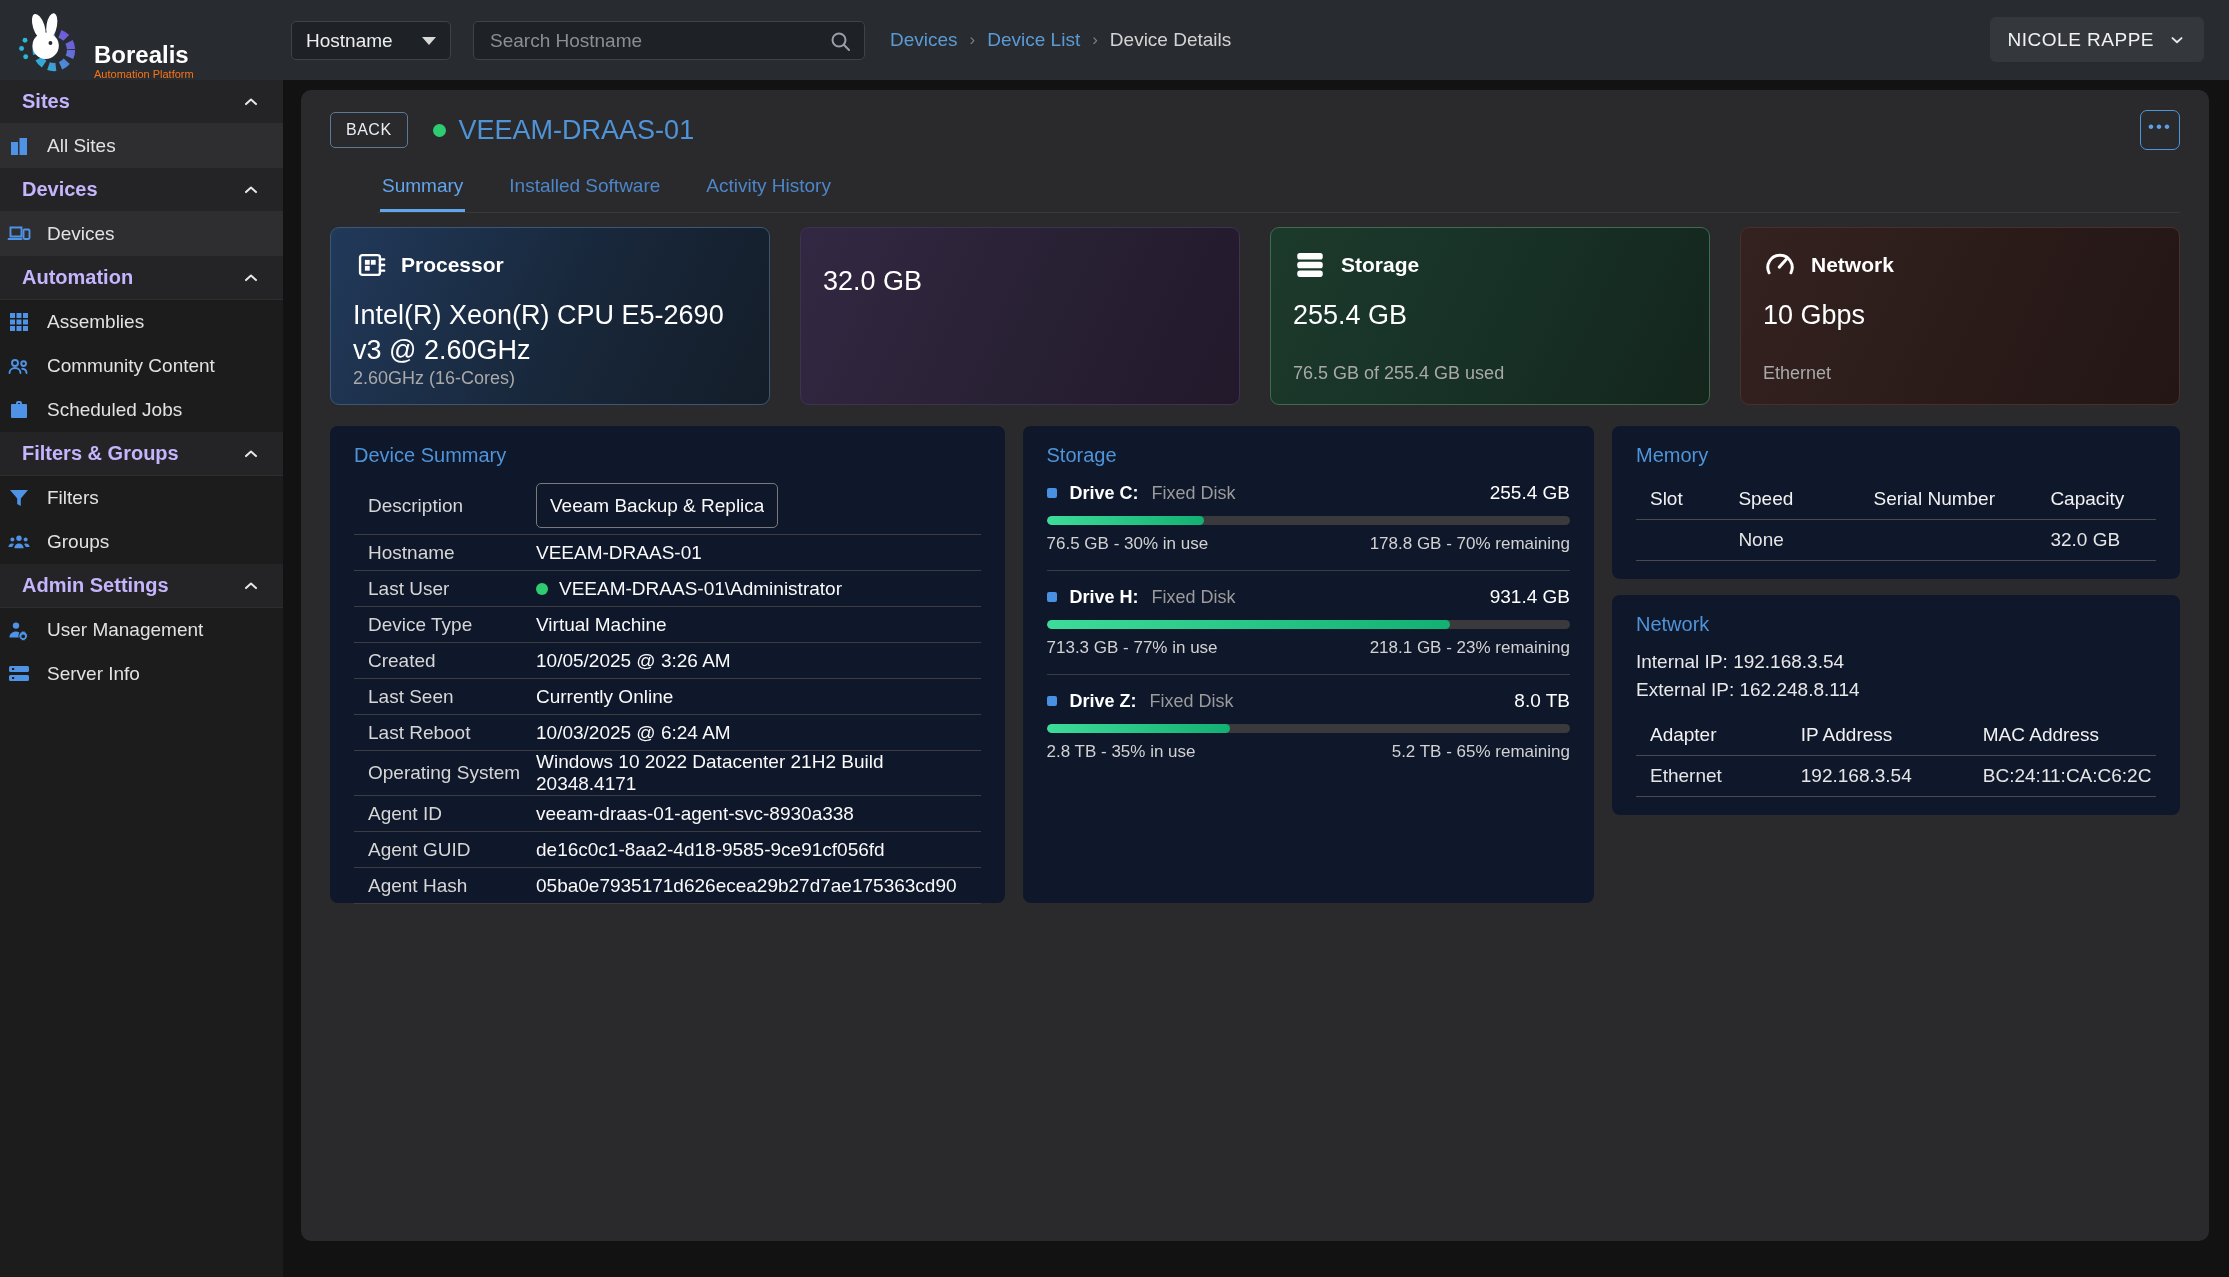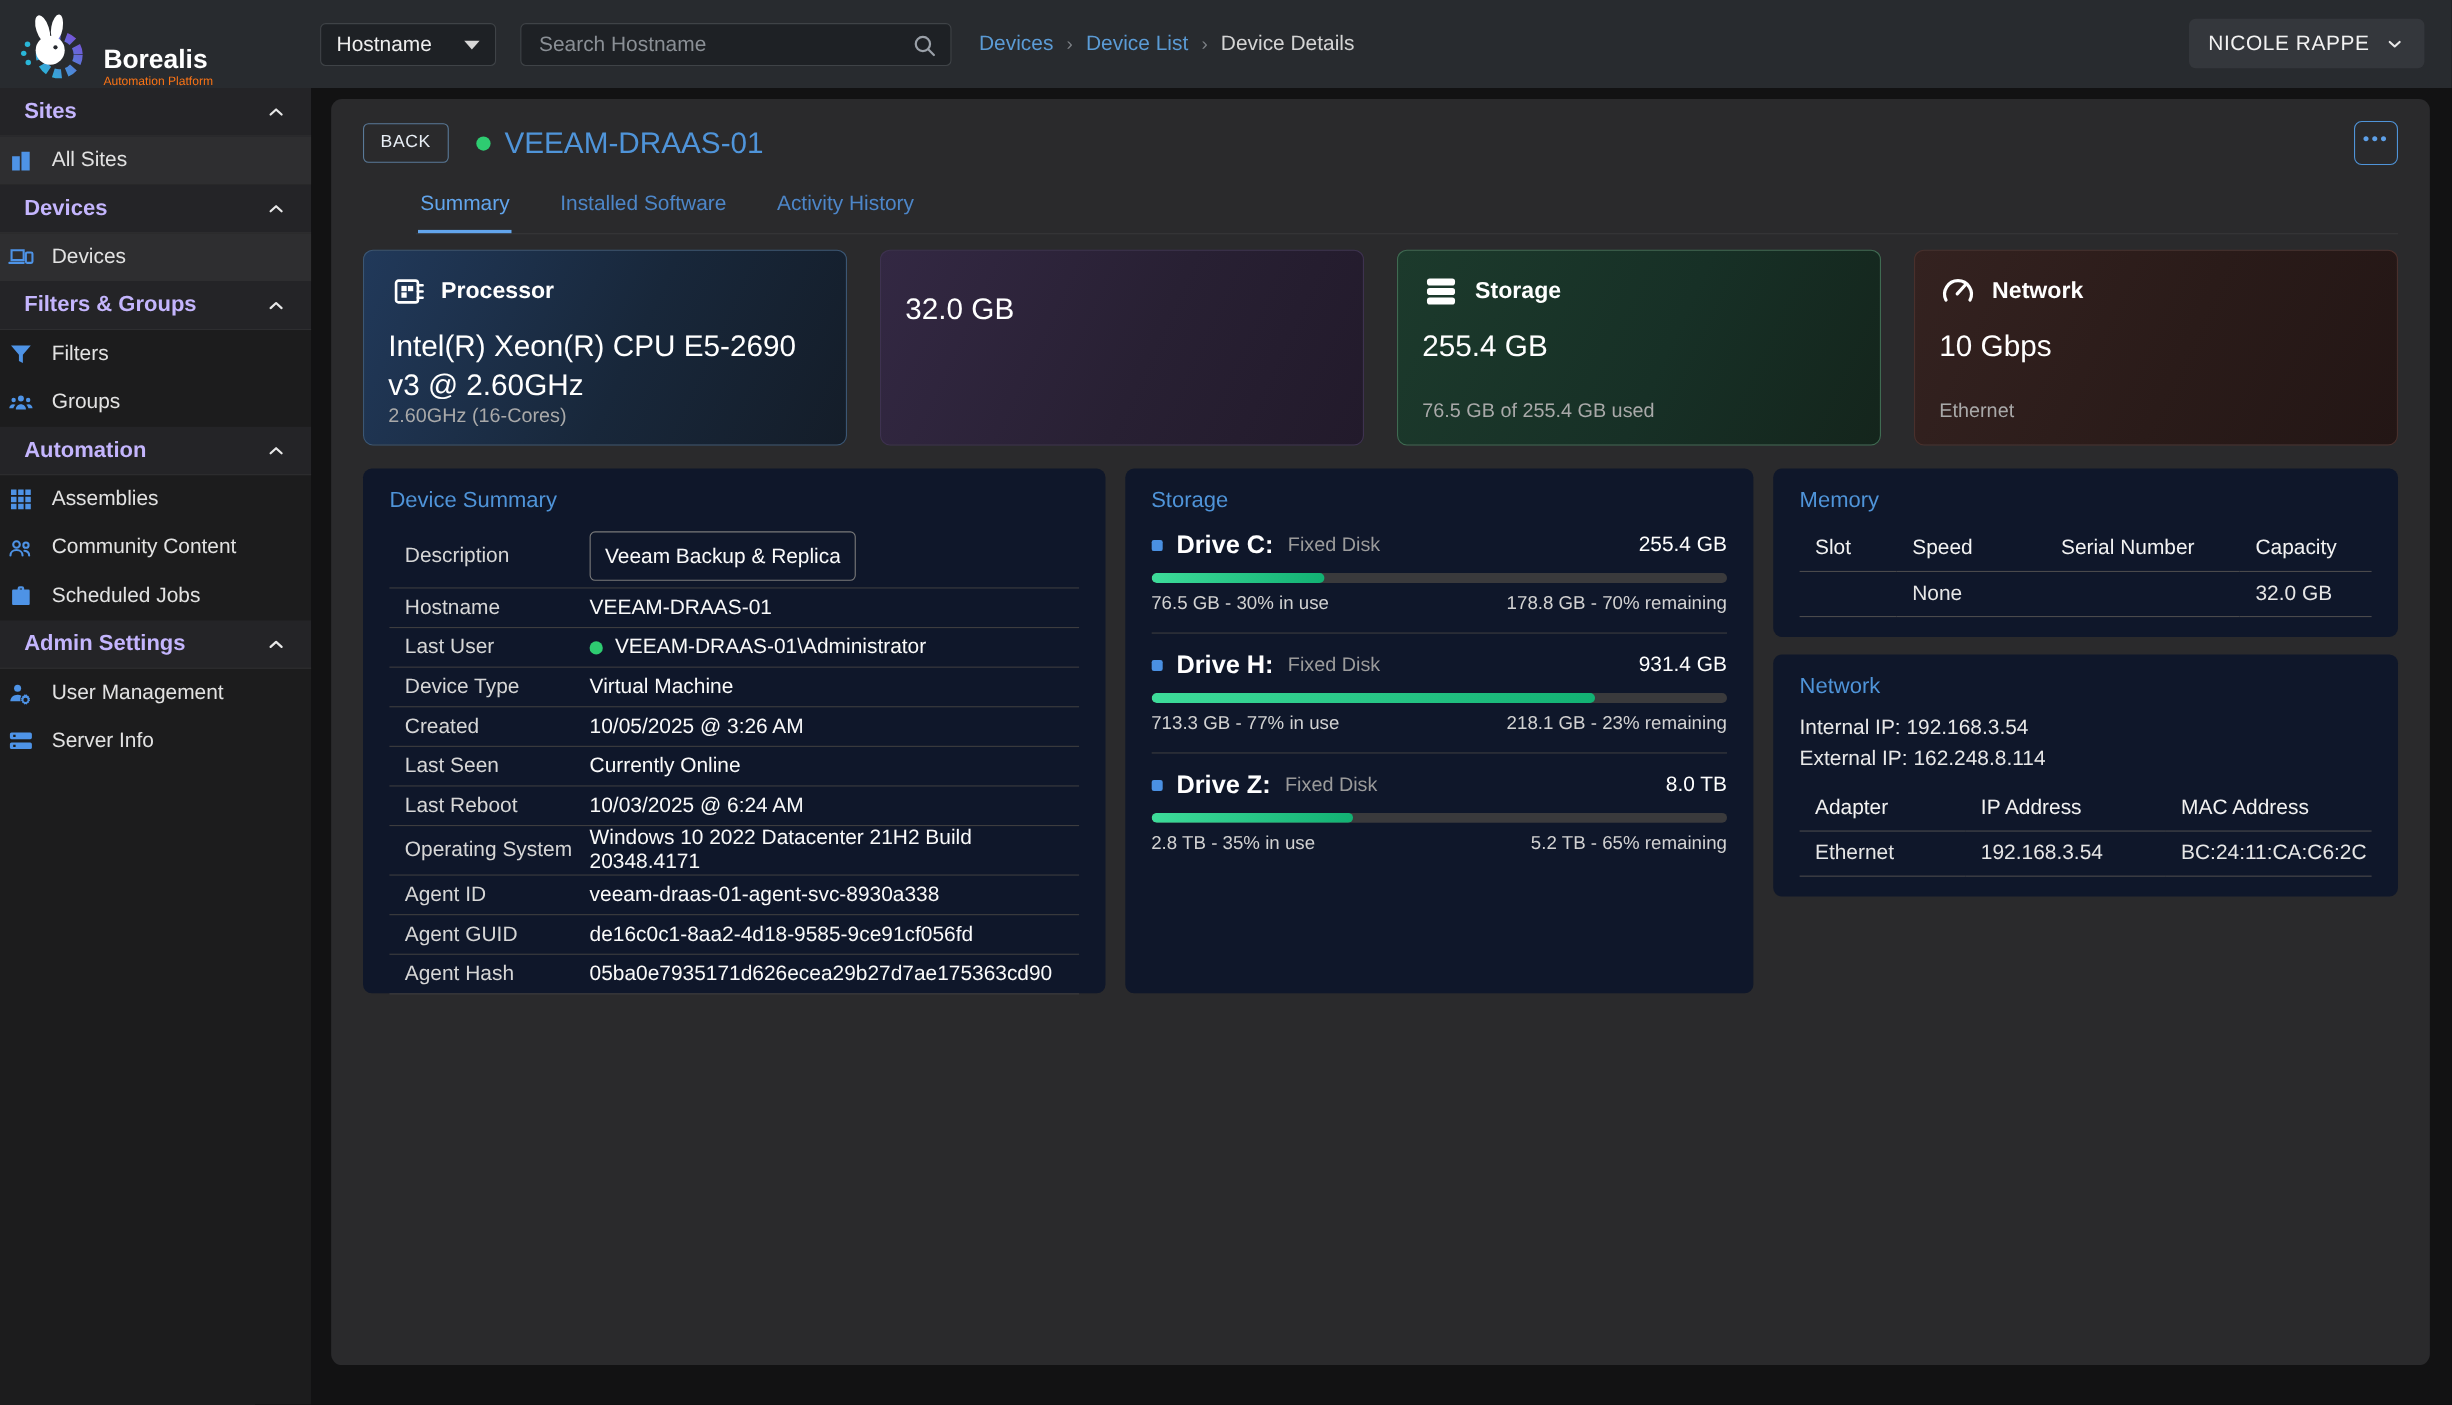--- a/index.html
+++ b/index.html
@@ -90,21 +90,21 @@
   .sum-value { font-size:19px; color:#fafafa; display:flex; align-items:center; gap:11px; }
   .dot { width:12px; height:12px; border-radius:50%; background:#2ecc71; flex:0 0 auto; }
   .sum-input { width:242px; height:45px; background:transparent; border:1px solid #7a7a7a; border-radius:5px;
     color:#fafafa; font-size:19px; font-family:inherit; padding:0 13px; outline:none; white-space:nowrap; overflow:hidden; }
 
   
   .drive-block { padding:15px 0 16px 0; border-bottom:1px solid #3d3d3f; }
   .drive-block:last-child { border-bottom:none; }
   .drive-head { display:flex; align-items:center; gap:13px; }
   .drive-bullet { width:10px; height:10px; border-radius:2px; background:#4a90e2; flex:0 0 auto; }
-  .drive-name { font-size:23px; font-weight:bold; color:#fff; }
+  .drive-name { font-size:18px; font-weight:bold; color:#fff; }
   .drive-type { font-size:18px; color:#9b9b9b; }
   .drive-size { margin-left:auto; font-size:19px; color:#fff; }
   .drive-bar { margin-top:12px; height:9px; border-radius:5px; background:#3a3a3c; overflow:hidden; }
   .drive-fill { height:100%; border-radius:5px; background:linear-gradient(90deg,#3ddc9a,#12b173); }
   .drive-stats { display:flex; justify-content:space-between; margin-top:9px; font-size:17px; color:#d2d2d2; }
 
   
   .grid-table { display:grid; margin-top:12px; }
   .mem-grid { grid-template-columns:17% 26% 34% 23%; }
   .net-grid { grid-template-columns:29% 35% 36%; }
@@ -205,49 +205,20 @@
               <path d="M3.5 5.5h11v9h-11z"></path>
               <path d="M1.5 17h13" stroke-linecap="round"></path>
               <rect x="16.5" y="7.5" width="6" height="9.5" rx="1.2"></rect>
             </svg>
           </span>
           <span class="sb-item-label">Devices</span>
         </div>
       </div>
       <div class="sb-section">
         <div class="sb-header">
-          <span class="sb-header-label">Filters &amp; Groups</span>
-          <span class="sb-chevron">
-            <svg viewBox="0 0 24 24" fill="none" stroke="currentColor" stroke-width="2.4" stroke-linecap="round" stroke-linejoin="round">
-              <path d="M6 14.5L12 9l6 5.5"></path>
-            </svg>
-          </span>
-        </div>
-        <div class="sb-item">
-          <span class="sb-icon">
-            <svg viewBox="0 0 24 24">
-              <path fill="currentColor" d="M3 4h18l-7.2 8.6V20l-3.6-1.9v-5.5L3 4z"></path>
-            </svg>
-          </span>
-          <span class="sb-item-label">Filters</span>
-        </div>
-        <div class="sb-item">
-          <span class="sb-icon">
-            <svg viewBox="0 0 24 24">
-              <circle cx="12" cy="8.2" r="2.7" fill="currentColor"></circle>
-              <circle cx="5.4" cy="9.6" r="2" fill="currentColor"></circle>
-              <circle cx="18.6" cy="9.6" r="2" fill="currentColor"></circle>
-              <path fill="currentColor" d="M7.4 18.2c0-2.6 2.1-4.6 4.6-4.6s4.6 2 4.6 4.6H7.4zM1.4 17.1c0-2 1.6-3.7 3.7-3.7.7 0 1.4.2 2 .6-1 1-1.7 2.2-1.9 3.1H1.4zM18.8 17.1c-.2-.9-.9-2.1-1.9-3.1.6-.4 1.3-.6 2-.6 2.1 0 3.7 1.7 3.7 3.7h-3.8z"></path>
-            </svg>
-          </span>
-          <span class="sb-item-label">Groups</span>
-        </div>
-      </div>
-      <div class="sb-section">
-        <div class="sb-header">
           <span class="sb-header-label">Automation</span>
           <span class="sb-chevron">
             <svg viewBox="0 0 24 24" fill="none" stroke="currentColor" stroke-width="2.4" stroke-linecap="round" stroke-linejoin="round">
               <path d="M6 14.5L12 9l6 5.5"></path>
             </svg>
           </span>
         </div>
         <div class="sb-item">
           <span class="sb-icon">
             <svg viewBox="0 0 24 24">
@@ -267,20 +238,49 @@
           </span>
           <span class="sb-item-label">Community Content</span>
         </div>
         <div class="sb-item">
           <span class="sb-icon">
             <svg viewBox="0 0 24 24">
               <path fill="currentColor" d="M9 6V5a2 2 0 012-2h2a2 2 0 012 2v1h4a1 1 0 011 1v12a1 1 0 01-1 1H5a1 1 0 01-1-1V7a1 1 0 011-1h4zm2-1v1h2V5h-2z"></path>
             </svg>
           </span>
           <span class="sb-item-label">Scheduled Jobs</span>
+        </div>
+      </div>
+      <div class="sb-section">
+        <div class="sb-header">
+          <span class="sb-header-label">Filters &amp; Groups</span>
+          <span class="sb-chevron">
+            <svg viewBox="0 0 24 24" fill="none" stroke="currentColor" stroke-width="2.4" stroke-linecap="round" stroke-linejoin="round">
+              <path d="M6 14.5L12 9l6 5.5"></path>
+            </svg>
+          </span>
+        </div>
+        <div class="sb-item">
+          <span class="sb-icon">
+            <svg viewBox="0 0 24 24">
+              <path fill="currentColor" d="M3 4h18l-7.2 8.6V20l-3.6-1.9v-5.5L3 4z"></path>
+            </svg>
+          </span>
+          <span class="sb-item-label">Filters</span>
+        </div>
+        <div class="sb-item">
+          <span class="sb-icon">
+            <svg viewBox="0 0 24 24">
+              <circle cx="12" cy="8.2" r="2.7" fill="currentColor"></circle>
+              <circle cx="5.4" cy="9.6" r="2" fill="currentColor"></circle>
+              <circle cx="18.6" cy="9.6" r="2" fill="currentColor"></circle>
+              <path fill="currentColor" d="M7.4 18.2c0-2.6 2.1-4.6 4.6-4.6s4.6 2 4.6 4.6H7.4zM1.4 17.1c0-2 1.6-3.7 3.7-3.7.7 0 1.4.2 2 .6-1 1-1.7 2.2-1.9 3.1H1.4zM18.8 17.1c-.2-.9-.9-2.1-1.9-3.1.6-.4 1.3-.6 2-.6 2.1 0 3.7 1.7 3.7 3.7h-3.8z"></path>
+            </svg>
+          </span>
+          <span class="sb-item-label">Groups</span>
         </div>
       </div>
       <div class="sb-section">
         <div class="sb-header">
           <span class="sb-header-label">Admin Settings</span>
           <span class="sb-chevron">
             <svg viewBox="0 0 24 24" fill="none" stroke="currentColor" stroke-width="2.4" stroke-linecap="round" stroke-linejoin="round">
               <path d="M6 14.5L12 9l6 5.5"></path>
             </svg>
           </span>

